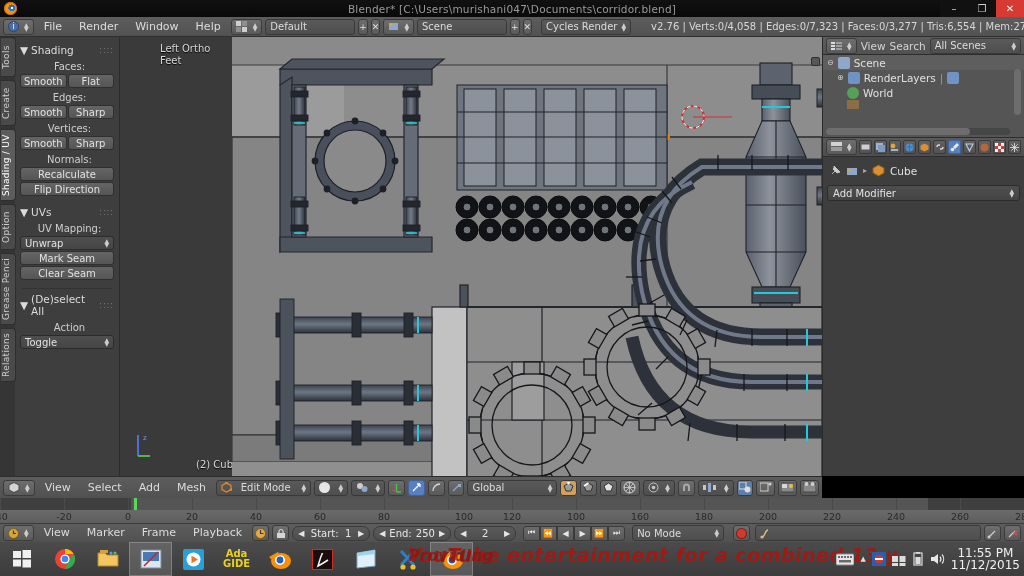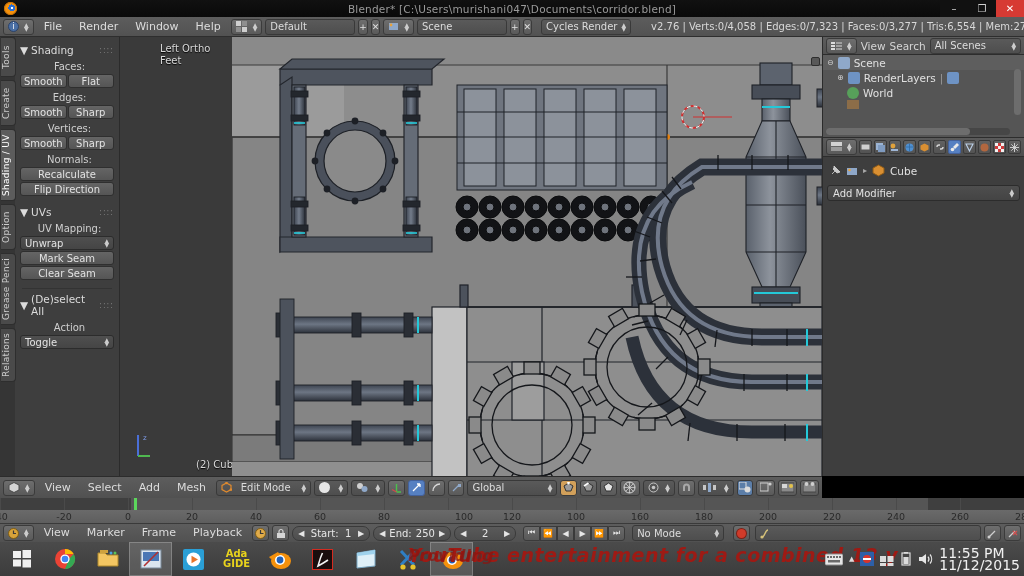--- a/index.html
+++ b/index.html
@@ -123,21 +123,21 @@
 
   
   #taskbar { position:absolute; left:0; top:542px; width:1024px; height:34px;
      background:linear-gradient(#4b4b4b,#3c3c3c); display:flex; align-items:center; }
   .tb-item { width:43px; height:34px; display:flex; align-items:center; justify-content:center; position:relative;}
   .tb-item.active { background:rgba(255,255,255,.14); box-shadow:inset 0 0 0 1px rgba(255,255,255,.22);}
   #overlaytext { position:absolute; left:408px; top:544px; width:560px; height:26px;
      font-family:"DejaVu Sans", sans-serif; font-style:italic; font-weight:bold; font-size:19px;
      color:#9e1a14; white-space:nowrap; letter-spacing:.5px; pointer-events:none; }
   #tray { position:absolute; right:0; top:542px; height:34px; display:flex; align-items:center; gap:6px; padding-right:4px;}
-  #clock { text-align:left; font-size:14px; color:#f0f0f0; line-height:12px; }
+  #clock { text-align:center; font-size:12px; color:#f0f0f0; line-height:12px; }
 
   svg { display:block; }
 </style>
 </head>
 <body>
 
 <div id="titlebar">
   <div class="blender-logo"></div>
   <div class="tb-title">Blender* [C:\Users\murishani047\Documents\corridor.blend]</div>
   <div class="winbtns">

